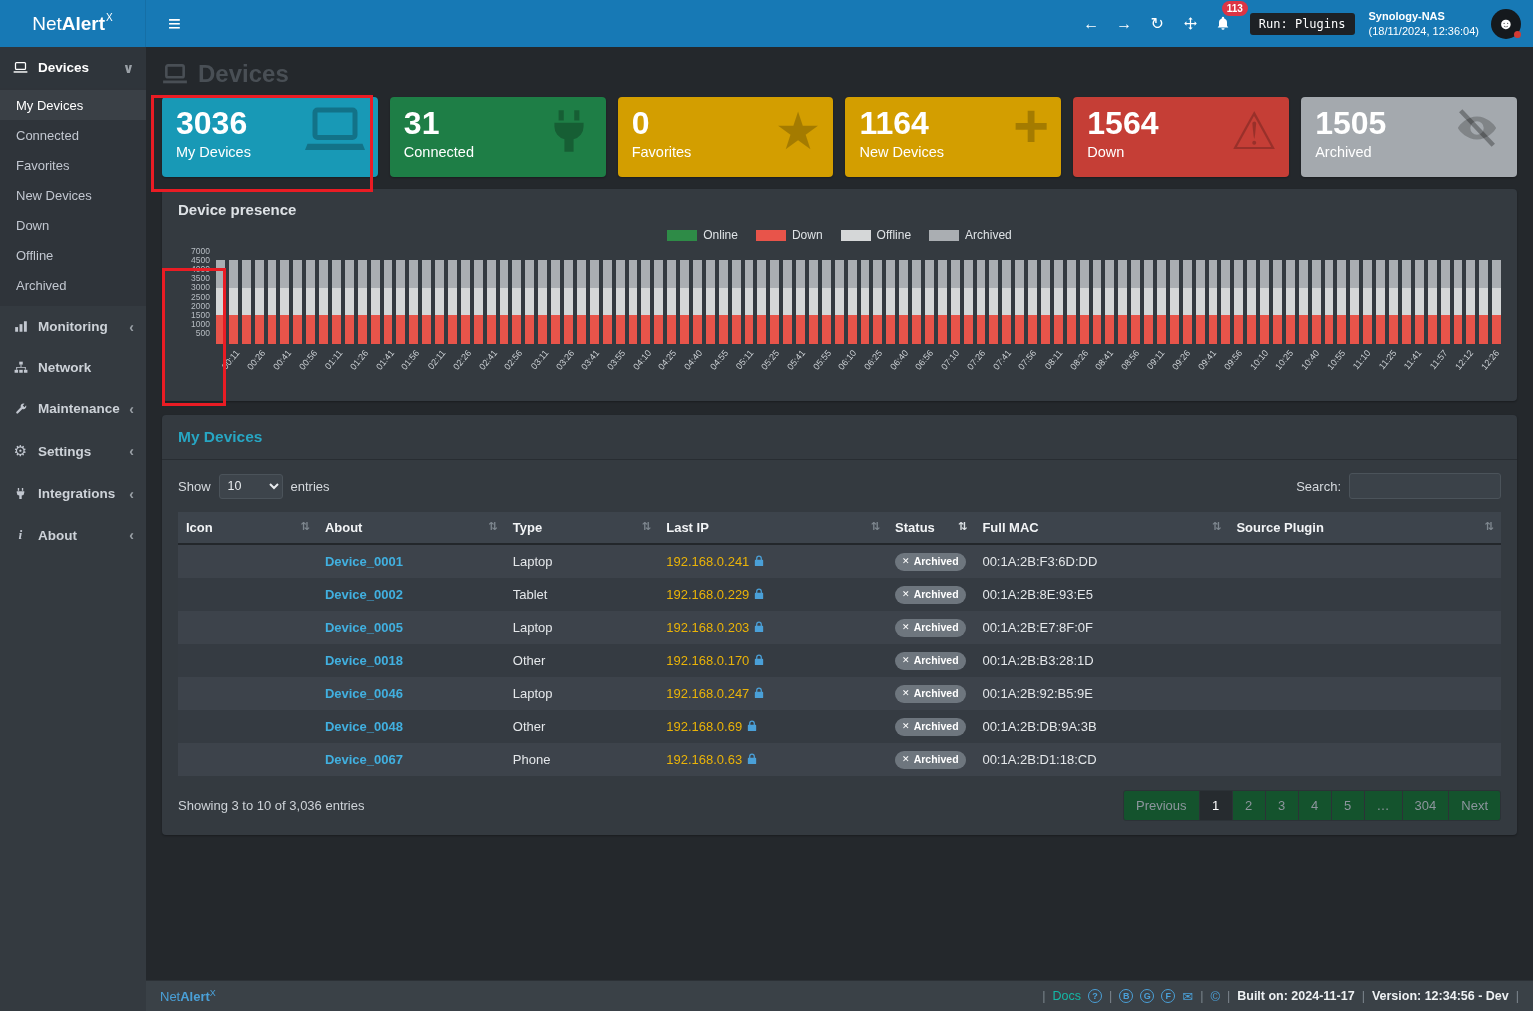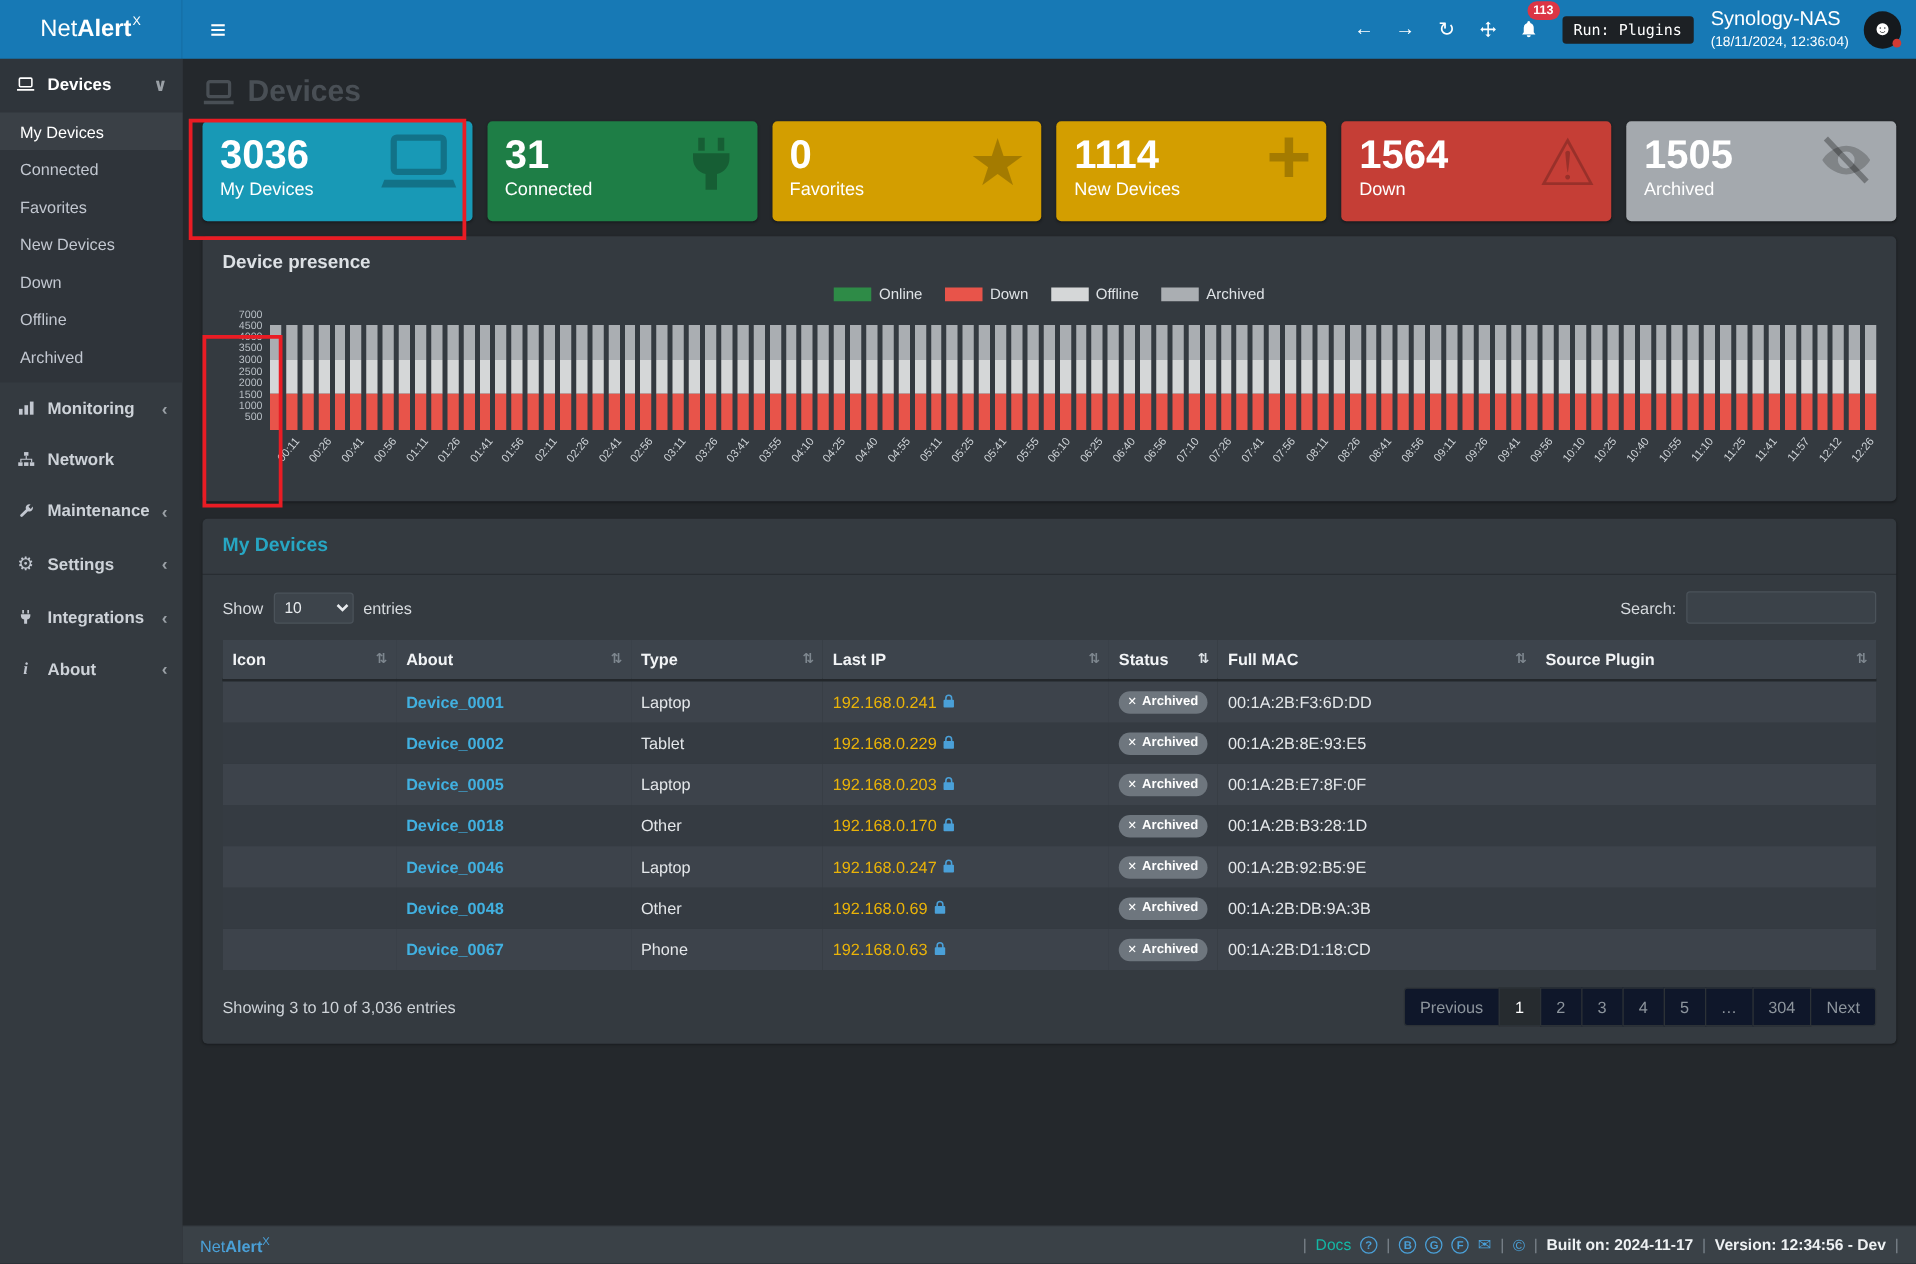--- a/index.html
+++ b/index.html
@@ -11,21 +11,21 @@
 .logo b{font-weight:700}
 .logo sup{font-size:10px;position:relative;top:-6px;margin-left:1px}
 .topbar-main{flex:1;display:flex;align-items:center;padding:0 12px}
 .hamburger{color:#fff;font-size:22px;padding:0 10px;cursor:pointer}
 .spacer{flex:1}
 .tb-icon{color:#fff;width:33px;height:30px;display:inline-flex;align-items:center;justify-content:center;font-size:16px;cursor:pointer}
 .bell-wrap{position:relative;width:33px;height:30px;display:inline-flex;align-items:center;justify-content:center;cursor:pointer}
 .badge113{position:absolute;top:-8px;right:-8px;background:#dc3545;color:#fff;font-size:10px;font-weight:700;padding:1px 5px;border-radius:8px;line-height:1.3}
 .tooltip{background:#1d2125;color:#fff;font-family:"DejaVu Sans Mono","Liberation Mono",monospace;font-size:12px;padding:4px 9px;border-radius:3px;margin-left:10px;white-space:nowrap}
 .host{margin-left:14px;color:#fff;line-height:1.3}
-.host-name{font-size:16px;font-weight:400}
+.host-name{font-size:11px;font-weight:700}
 .host-time{font-size:11px}
 .avatar{width:30px;height:30px;border-radius:50%;background:#15191d;color:#fff;display:flex;align-items:center;justify-content:center;font-size:16px;margin-left:12px;cursor:pointer;position:relative}
 .avatar .dot{position:absolute;right:0;bottom:1px;width:7px;height:7px;border-radius:50%;background:#d23b34}
 
 .sidebar{position:absolute;top:47px;left:0;bottom:0;width:146px;background:#343a40;z-index:15}
 .nav-item{display:flex;align-items:center;gap:9px;padding:13px 12px;color:#cdd2d8;font-size:13.5px;font-weight:600;cursor:pointer;position:relative}
 .nav-item .s-icon{width:17px;display:inline-flex;justify-content:center;color:#c2c7d0;flex:none}
 .nav-item .chev{position:absolute;right:12px;color:#9aa0a6;font-size:14px;line-height:1}
 .nav-item.active{background:#2f353b;color:#fff}
 .nav-item.active .s-icon{color:#fff}
@@ -75,21 +75,21 @@
 .devices tbody tr:nth-child(odd){background:#3d434b}
 .devices tbody tr:nth-child(even){background:#353b42}
 .name-link{color:#41b0e0;font-weight:700;cursor:pointer;text-decoration:none}
 .ip-link{color:#eab308;cursor:pointer;text-decoration:none}
 .lock{margin-left:5px;vertical-align:-1px}
 .status-badge{display:inline-flex;align-items:center;gap:4px;background:#6e767e;color:#fff;font-size:10.5px;font-weight:700;border-radius:9px;padding:2px 7px;line-height:1.3}
 .status-badge .x{font-size:9px}
 .table-footer{display:flex;justify-content:space-between;align-items:center;padding:14px 16px 2px}
 .table-info{font-size:13px;color:#ced3d8}
 .pagination{display:flex}
-.page-btn{min-width:34px;padding:7px 12px;background:#0f172a;border:1px solid #2c3237;color:#8d959d;font-size:13px;text-align:center;cursor:pointer;margin-left:-1px}
+.page-btn{min-width:34px;padding:7px 12px;background:#14532d;border:1px solid #2c3237;color:#8d959d;font-size:13px;text-align:center;cursor:pointer;margin-left:-1px}
 .page-btn:first-child{border-radius:3px 0 0 3px}
 .page-btn:last-child{border-radius:0 3px 3px 0}
 .page-btn.active{background:#262b2f;color:#fff}
 
 .annotation{position:absolute;border:3px solid #ea1c24;z-index:30;pointer-events:none}
 .box1{left:5px;top:48px;width:222px;height:97px}
 .box2{left:16px;top:221px;width:64px;height:138px}
 
 .footer{position:absolute;left:146px;right:0;bottom:0;height:31px;background:#3a4147;border-top:1px solid #2c3136;display:flex;align-items:center;justify-content:space-between;padding:0 14px;font-size:12.5px;z-index:15}
 .footer-brand{color:#4aa0d8;font-size:13px;cursor:pointer}
@@ -240,21 +240,21 @@
             <path d="M7 2h2.5v5H7zM14.5 2H17v5h-2.5zM5 8h14v2a6 6 0 0 1-4.8 5.9V22h-4.4v-6.1A6 6 0 0 1 5 10z"></path>
           </svg>
       </span>
     </div>
     <div class="card c2">
       <div class="card-value">0</div>
       <div class="card-label">Favorites</div>
       <span class="card-icon glyph">★</span>
     </div>
     <div class="card c3">
-      <div class="card-value">1114</div>
+      <div class="card-value">1164</div>
       <div class="card-label">New Devices</div>
       <span class="card-icon glyph" style="font-size:62px;top:-2px">+</span>
     </div>
     <div class="card c4">
       <div class="card-value">1564</div>
       <div class="card-label">Down</div>
       <span class="card-icon glyph">⚠</span>
     </div>
     <div class="card c5">
       <div class="card-value">1505</div>

